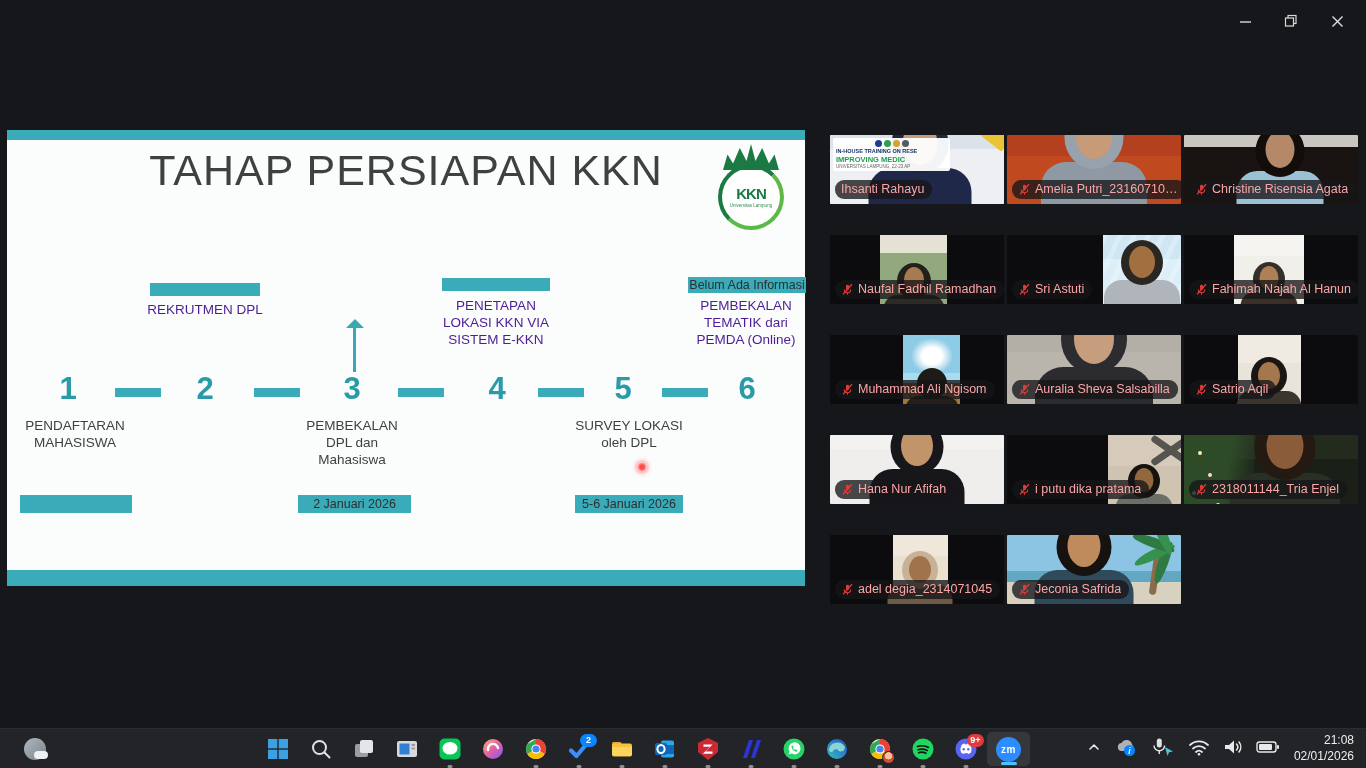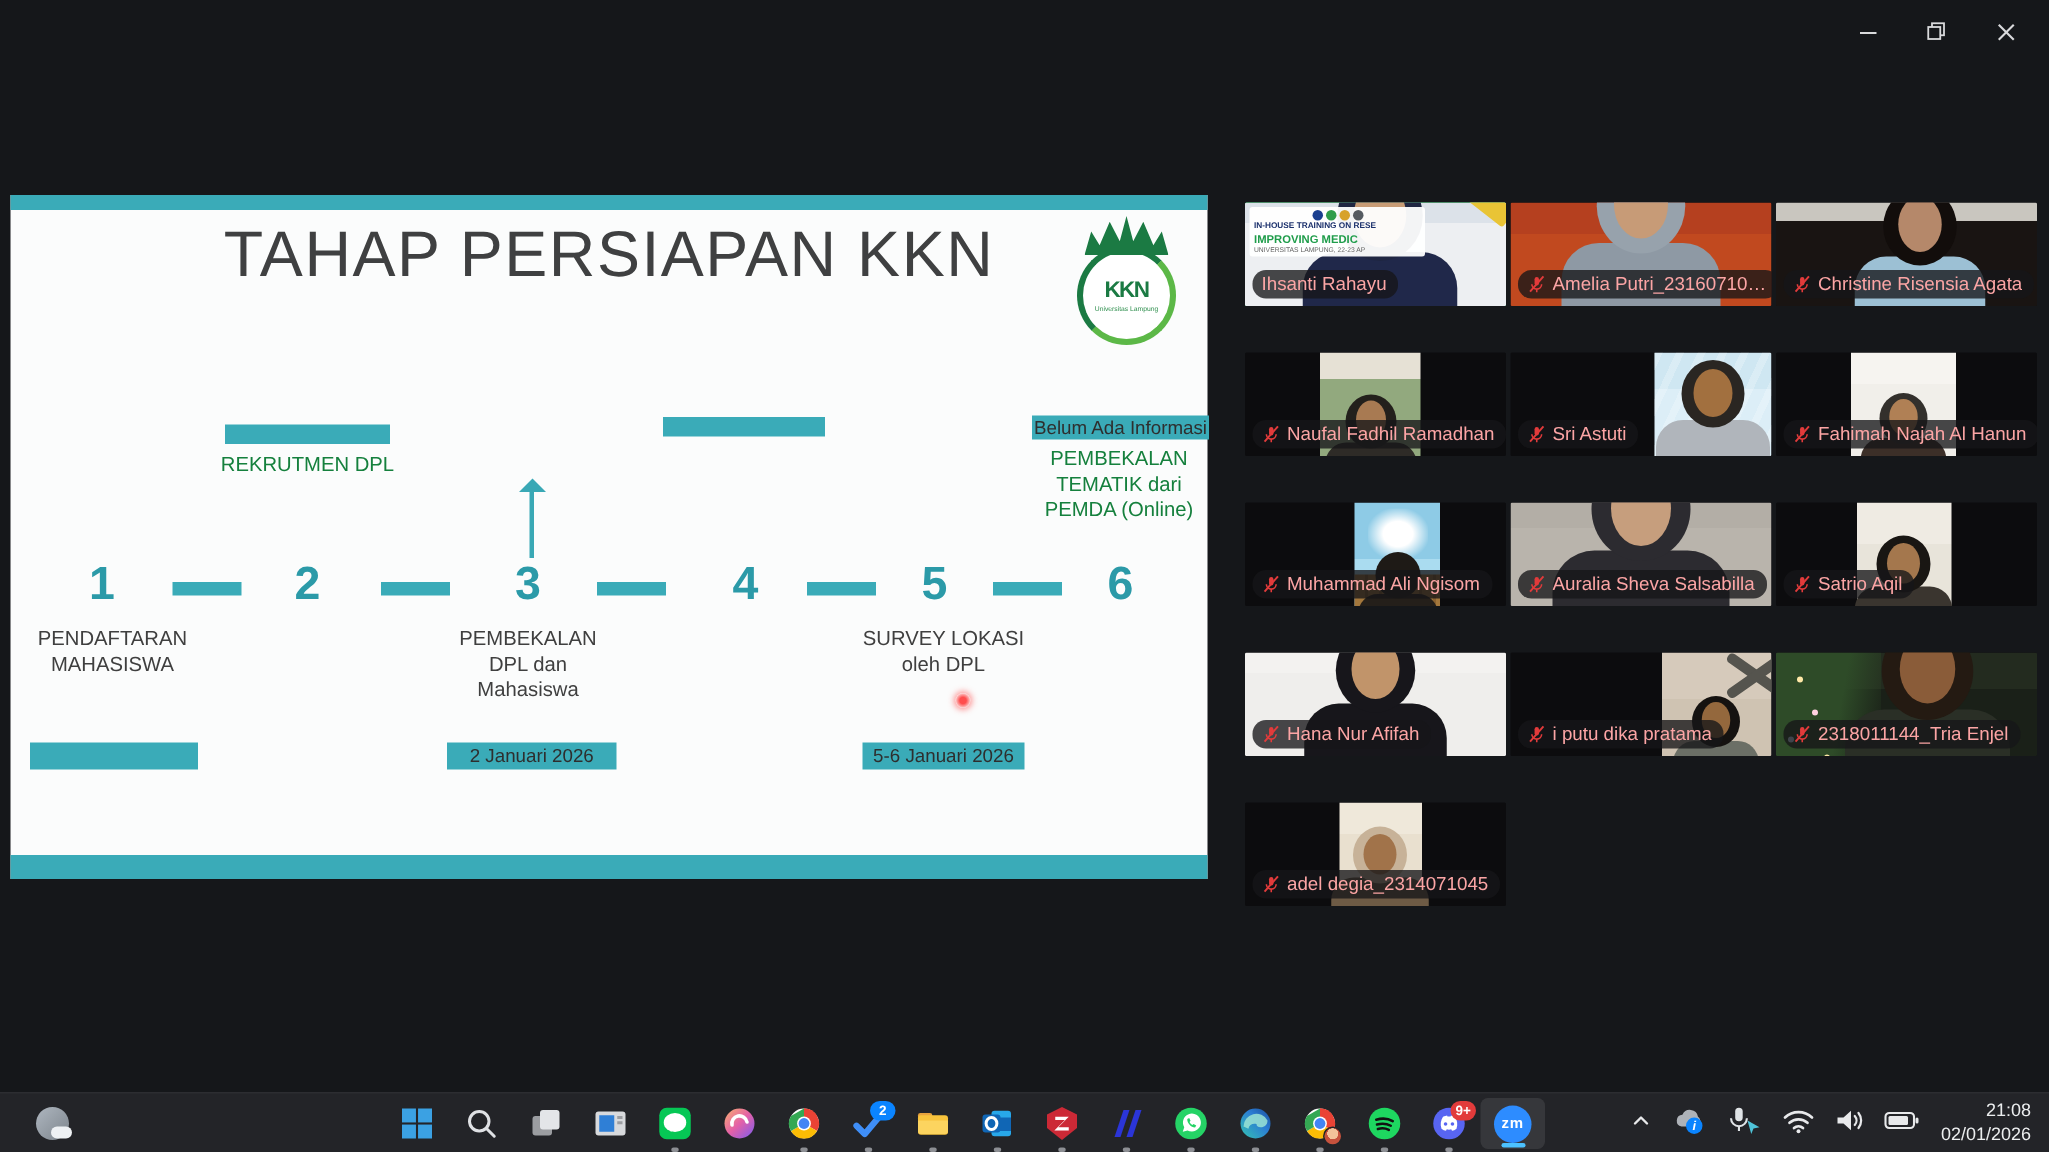--- a/index.html
+++ b/index.html
@@ -31,21 +31,21 @@
   
   .stage-circle{position:absolute;left:291px;top:75px;width:113px;height:116px;border-radius:50%;
     background:#39a8b5;color:#fff;display:flex;align-items:center;justify-content:center;
     text-align:center;font-size:15px;line-height:1.35;}
   .stage-arrow-line{position:absolute;left:346px;top:197px;width:3px;height:45px;background:#39a8b5;}
   .stage-arrow-head{position:absolute;left:339px;top:189px;width:0;height:0;
     border-left:9px solid transparent;border-right:9px solid transparent;border-bottom:9px solid #39a8b5;}
   .teal-bar{position:absolute;height:13px;background:#3aabb8;}
   .no-info{position:absolute;left:681px;top:147px;width:118px;height:16px;background:#3aabb8;
     color:#2e2e2e;font-size:12.5px;display:flex;align-items:center;justify-content:center;white-space:nowrap;}
-  .step-toplabel{position:absolute;text-align:center;font-size:13.5px;color:#15803d;line-height:1.25;}
+  .step-toplabel{position:absolute;text-align:center;font-size:13.5px;color:#4c1d95;line-height:1.25;}
   .step-num{position:absolute;top:241px;width:44px;text-align:center;
     font-size:31px;font-weight:bold;color:#2b9aa8;}
   .step-dash{position:absolute;top:258px;width:46px;height:9px;background:#3aabb8;}
   .step-botlabel{position:absolute;top:288px;text-align:center;font-size:13.5px;color:#3f3f3f;line-height:1.25;}
   .date-box{position:absolute;top:365px;height:18px;background:#3aabb8;color:#2e2e2e;
     font-size:12.5px;display:flex;align-items:center;justify-content:center;}
   .laser-dot{position:absolute;left:630px;top:332px;width:10px;height:10px;border-radius:50%;
     background:radial-gradient(circle,#ff4d4d 0 30%,rgba(255,77,77,.45) 60%,rgba(255,77,77,0) 75%);
     box-shadow:0 0 4px 1px rgba(255,60,60,.6);}
   
@@ -138,20 +138,21 @@
   </div>
 
   <div class="stage-arrow-head"></div>
   <div class="stage-arrow-line"></div>
 
   <div class="teal-bar" style="left:143px;top:153px;width:110px;"></div>
   <div class="teal-bar" style="left:435px;top:148px;width:108px;"></div>
   <div class="no-info">Belum Ada Informasi</div>
 
   <div class="step-toplabel" style="left:132px;top:172px;width:132px;">REKRUTMEN DPL</div>
+  <div class="step-toplabel" style="left:429px;top:168px;width:120px;">PENETAPAN LOKASI KKN VIA SISTEM E-KKN</div>
   <div class="step-toplabel" style="left:673px;top:168px;width:132px;">PEMBEKALAN TEMATIK dari PEMDA (Online)</div>
 
   <div class="step-num" style="left:39px;">1</div>
   <div class="step-num" style="left:176px;">2</div>
   <div class="step-num" style="left:323px;">3</div>
   <div class="step-num" style="left:468px;">4</div>
   <div class="step-num" style="left:594px;">5</div>
   <div class="step-num" style="left:718px;">6</div>
 
   <div class="step-dash" style="left:108px;"></div>
@@ -411,20 +412,43 @@
       <div class="nametag">
         <svg width="13" height="13" viewBox="0 0 16 16">
           <rect x="6.2" y="2" width="3.6" height="7" rx="1.8" fill="#e23b3b"></rect>
           <path d="M4 8 a4 4 0 0 0 8 0" fill="none" stroke="#e23b3b" stroke-width="1.3"></path>
           <line x1="8" y1="12" x2="8" y2="14.5" stroke="#e23b3b" stroke-width="1.3"></line>
           <line x1="2.5" y1="14" x2="13.5" y2="1.5" stroke="#e23b3b" stroke-width="1.6"></line>
         </svg>
         <span class="nm">adel degia_2314071045</span>
       </div>
     </div>
+    <div class="tile">
+      <div class="vid" style="left: 0px; width: 100%; background: linear-gradient(rgb(140, 196, 228) 0px, rgb(140, 196, 228) 52%, rgb(98, 168, 194) 52%, rgb(98, 168, 194) 68%, rgb(216, 209, 192) 68%, rgb(216, 209, 192) 100%);">
+        <div style="position: absolute; right: 22px; top: 18%; width: 7px; height: 70%; background: rgb(138, 107, 74); transform: rotate(8deg); border-radius: 4px;"></div>
+        <div style="position: absolute; right: 6px; top: 12%; width: 44px; height: 10px; background: rgb(47, 122, 67); border-radius: 50% / 60% 60% 40% 40%; transform-origin: 85% 50%; transform: rotate(-70deg);"></div>
+        <div style="position: absolute; right: 6px; top: 12%; width: 44px; height: 10px; background: rgb(53, 145, 78); border-radius: 50% / 60% 60% 40% 40%; transform-origin: 85% 50%; transform: rotate(-25deg);"></div>
+        <div style="position: absolute; right: 6px; top: 12%; width: 44px; height: 10px; background: rgb(47, 122, 67); border-radius: 50% / 60% 60% 40% 40%; transform-origin: 85% 50%; transform: rotate(20deg);"></div>
+        <div style="position: absolute; right: 6px; top: 12%; width: 44px; height: 10px; background: rgb(53, 145, 78); border-radius: 50% / 60% 60% 40% 40%; transform-origin: 85% 50%; transform: rotate(65deg);"></div>
+        <div class="person" style="left: 44%; bottom: -10px; width: 104px; height: 96px;">
+          <div class="p-torso" style="bottom: 0px; width: 99px; height: 44px; background: rgb(47, 74, 90); border-radius: 23px 23px 0px 0px;"></div>
+          <div class="p-hair" style="top: 0px; width: 55px; height: 58px; background: rgb(22, 18, 16); border-radius: 50%;"></div>
+          <div class="p-head" style="top: 7px; width: 33px; height: 42px; background: rgb(191, 138, 92); border-radius: 50%;"></div>
+        </div>
+      </div>
+      <div class="nametag">
+        <svg width="13" height="13" viewBox="0 0 16 16">
+          <rect x="6.2" y="2" width="3.6" height="7" rx="1.8" fill="#e23b3b"></rect>
+          <path d="M4 8 a4 4 0 0 0 8 0" fill="none" stroke="#e23b3b" stroke-width="1.3"></path>
+          <line x1="8" y1="12" x2="8" y2="14.5" stroke="#e23b3b" stroke-width="1.3"></line>
+          <line x1="2.5" y1="14" x2="13.5" y2="1.5" stroke="#e23b3b" stroke-width="1.6"></line>
+        </svg>
+        <span class="nm">Jeconia Safrida</span>
+      </div>
+    </div>
   </div>
 
 <div class="taskbar">
   <div class="widgets">
     <div class="moon"></div>
   </div>
   <div class="tb-icons" id="tbicons">
       <div class="tb-item">
         <div class="ic">
           <svg width="24" height="24" viewBox="0 0 24 24">

